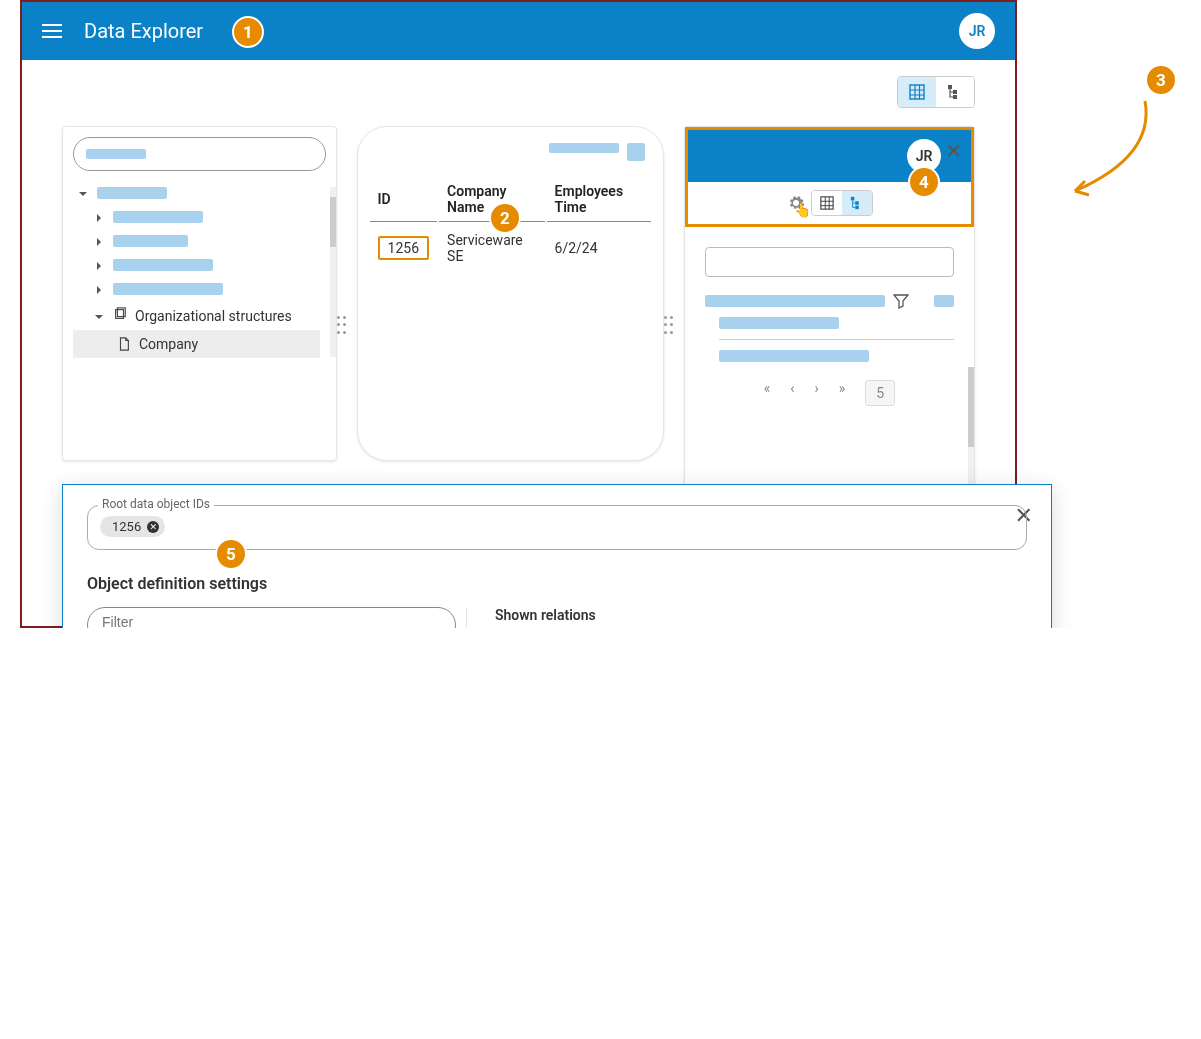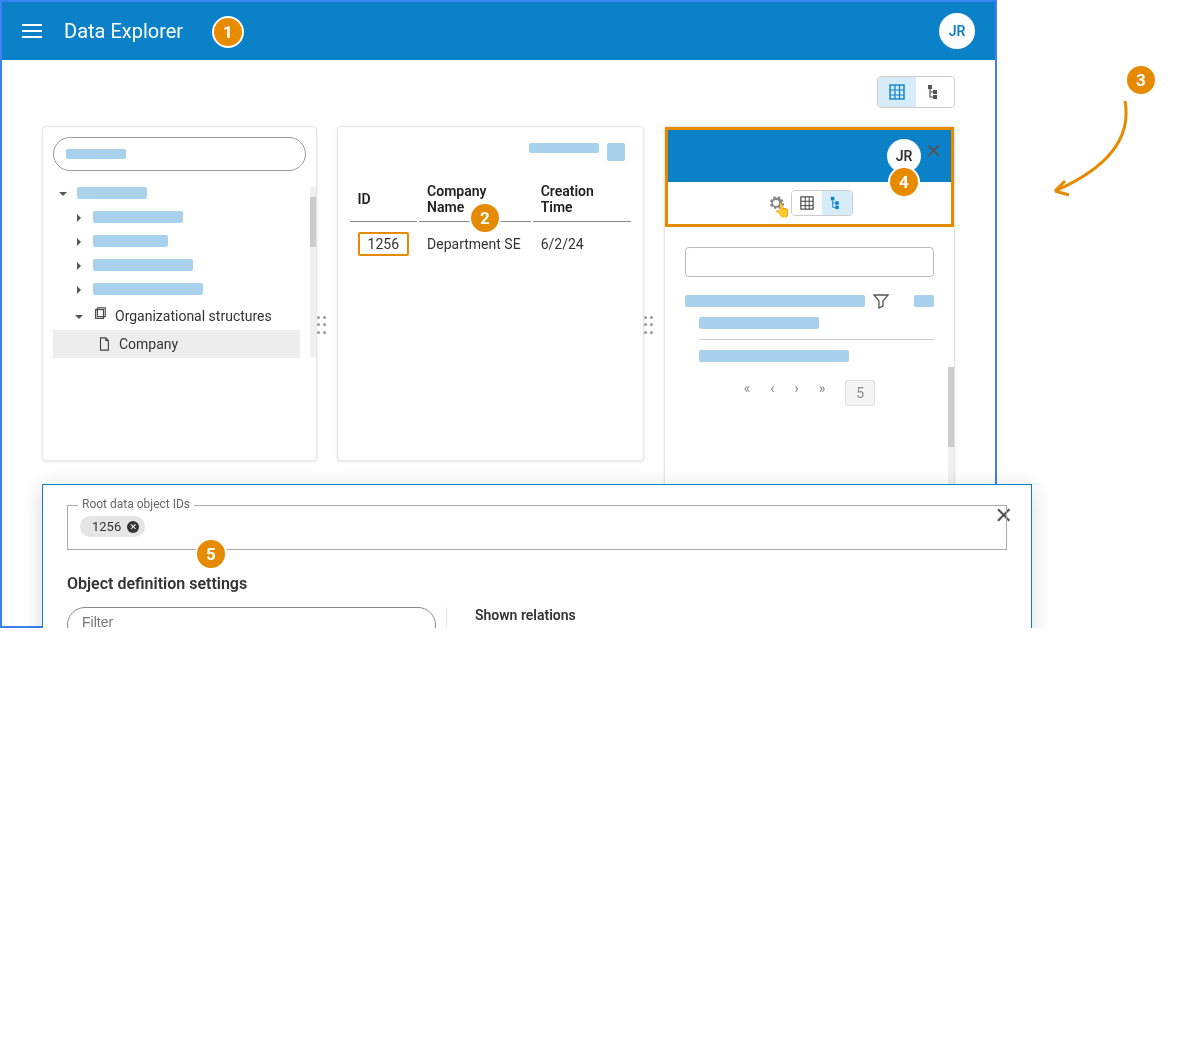--- a/index.html
+++ b/index.html
@@ -1,30 +1,30 @@
 <!DOCTYPE html>
 <html><head>
 <meta charset="utf-8">
 <style>
 * { box-sizing: border-box; margin: 0; padding: 0; }
 body { font-family: -apple-system, BlinkMacSystemFont, "Segoe UI", Roboto, sans-serif; background: #fff; color: #333; font-size: 14px; }
-.page { width: 997px; position: relative; border: 2px solid #3b82f6; }
+.page { width: 997px; position: relative; border: 2px solid #7f1d1d; margin-left: 20px; }
 .topbar { background: #0b82c7; color: #fff; height: 58px; display: flex; align-items: center; padding: 0 20px; }
 .hamburger { width: 24px; height: 24px; cursor: pointer; margin-right: 18px; display: flex; flex-direction: column; justify-content: center; gap: 4px;}
 .hamburger span { display:block; height:2px; background:#fff; width:20px;}
 .app-title { font-size: 20px; font-weight: 400; }
 .avatar { margin-left:auto; width:36px; height:36px; border-radius:50%; background:#fff; color:#0b82c7; display:flex; align-items:center; justify-content:center; font-weight:600;}
 .toolbar-row { display:flex; justify-content:flex-end; padding:16px 40px 0 40px; }
 .view-toggle { display:flex; border:1px solid #ccc; border-radius:4px; overflow:hidden;}
 .view-toggle button { background:#fff; border:none; width:38px; height:30px; display:flex; align-items:center; justify-content:center; cursor:pointer;}
 .view-toggle button.active { background:#d6ecf8;}
 .panels { display:flex; gap:10px; padding:18px 40px 30px 40px; align-items:flex-start;}
 .panel { background:#fff; border:1px solid #e6e6e6; border-radius:4px; box-shadow:0 1px 3px rgba(0,0,0,0.1); padding:10px; position:relative; }
 .panel.left { width:330px; height:335px; }
-.panel.mid { width:370px; height:335px; }
+.panel.mid { width:370px; height:335px;border-radius:30px; }
 .panel.right { width:350px; height:430px; }
 .search-pill { border:1.5px solid #999; border-radius:20px; height:34px; padding:4px 12px; display:flex; align-items:center; margin-bottom:10px;}
 .search-pill .blur { width:60px; height:10px; background:#a8d1ed; border-radius:2px; }
 .tree { overflow-y:auto; height:265px; padding-right:6px;}
 .tree-row { display:flex; align-items:center; gap:8px; padding:6px 4px; }
 .tree-row.indent1 { padding-left:20px;}
 .tree-row.indent2 { padding-left:44px;}
 .tree-row.selected { background:#ededed;}
 .chev { width:12px; height:12px; }
 .chev svg { width:12px; height:12px; fill:#555;}
@@ -59,21 +59,21 @@
 .pager span { cursor:pointer; font-size:14px;}
 .pager .pgbox { border:1px solid #ddd; padding:4px 10px; border-radius:3px; background:#f5f5f5;}
 .blue-chip { position:absolute; bottom:12px; right:12px; background:#0b82c7; width:46px; height:28px; border-radius:4px;}
 .tiny-scroll { position:absolute; right:0; top:60px; width:6px; height:170px; background:#f0f0f0;}
 .tiny-scroll .thumb { background:#ccc; height:50px; margin-top:10px;}
 
 
 .dialog { position:absolute; left:40px; top:482px; width:990px; background:#fff; border:1px solid #0b82c7; box-shadow:0 4px 20px rgba(0,0,0,0.15); padding:20px 24px 16px 24px;}
 .dialog h2 { font-size:22px; font-weight:600; margin-bottom:26px;}
 .dialog .close { position:absolute; right:18px; top:18px; font-size:22px; color:#555; cursor:pointer; background:none; border:none;}
-.fieldset { position:relative; border:1px solid #aaa; border-radius:0; padding:10px 12px 12px 12px; margin-bottom:24px;}
+.fieldset { position:relative; border:1px solid #aaa; border-radius:12px; padding:10px 12px 12px 12px; margin-bottom:24px;}
 .legend { position:absolute; top:-9px; left:10px; background:#fff; padding:0 4px; font-size:12px; color:#666;}
 .chip { background:#e5e5e5; border-radius:14px; padding:3px 6px 3px 12px; display:inline-flex; align-items:center; gap:6px; font-size:13px;}
 .chip .rm { width:12px; height:12px; border-radius:50%; background:#333; color:#fff; font-size:9px; display:flex; align-items:center; justify-content:center;}
 .section-h { font-size:16px; font-weight:600; margin-bottom:14px;}
 .cols { display:flex; gap:18px;}
 .colL { width:380px; border-right:1px solid #e5e5e5; padding-right:10px; position:relative;}
 .colR { flex:1; padding-left:10px;}
 .filter-pill { border:1.5px solid #888; border-radius:20px; height:36px; padding:6px 14px; margin-bottom:18px;}
 .filter-pill input { border:none; outline:none; width:100%; font-size:14px;}
 .def-tree { }
@@ -214,27 +214,27 @@
     <div class="panel mid">
       <div class="mid-header">
         <span class="blur" style="width:70px"></span>
         <span class="blur" style="width:18px;height:18px"></span>
       </div>
       <table class="tbl">
         <thead>
             <tr>
           <th>ID</th>
           <th>Company Name</th>
-          <th>Creation Time</th>
+          <th>Employees Time</th>
         </tr>
           </thead>
         <tbody>
             <tr>
           <td><span class="id-box">1256</span></td>
-          <td>Department SE</td>
+          <td>Serviceware SE</td>
           <td>6/2/24</td>
         </tr>
           </tbody>
       </table>
     </div>
 
     <div style="position:relative;">
       <div class="drag-dots">
           <span></span>
           <span></span>

